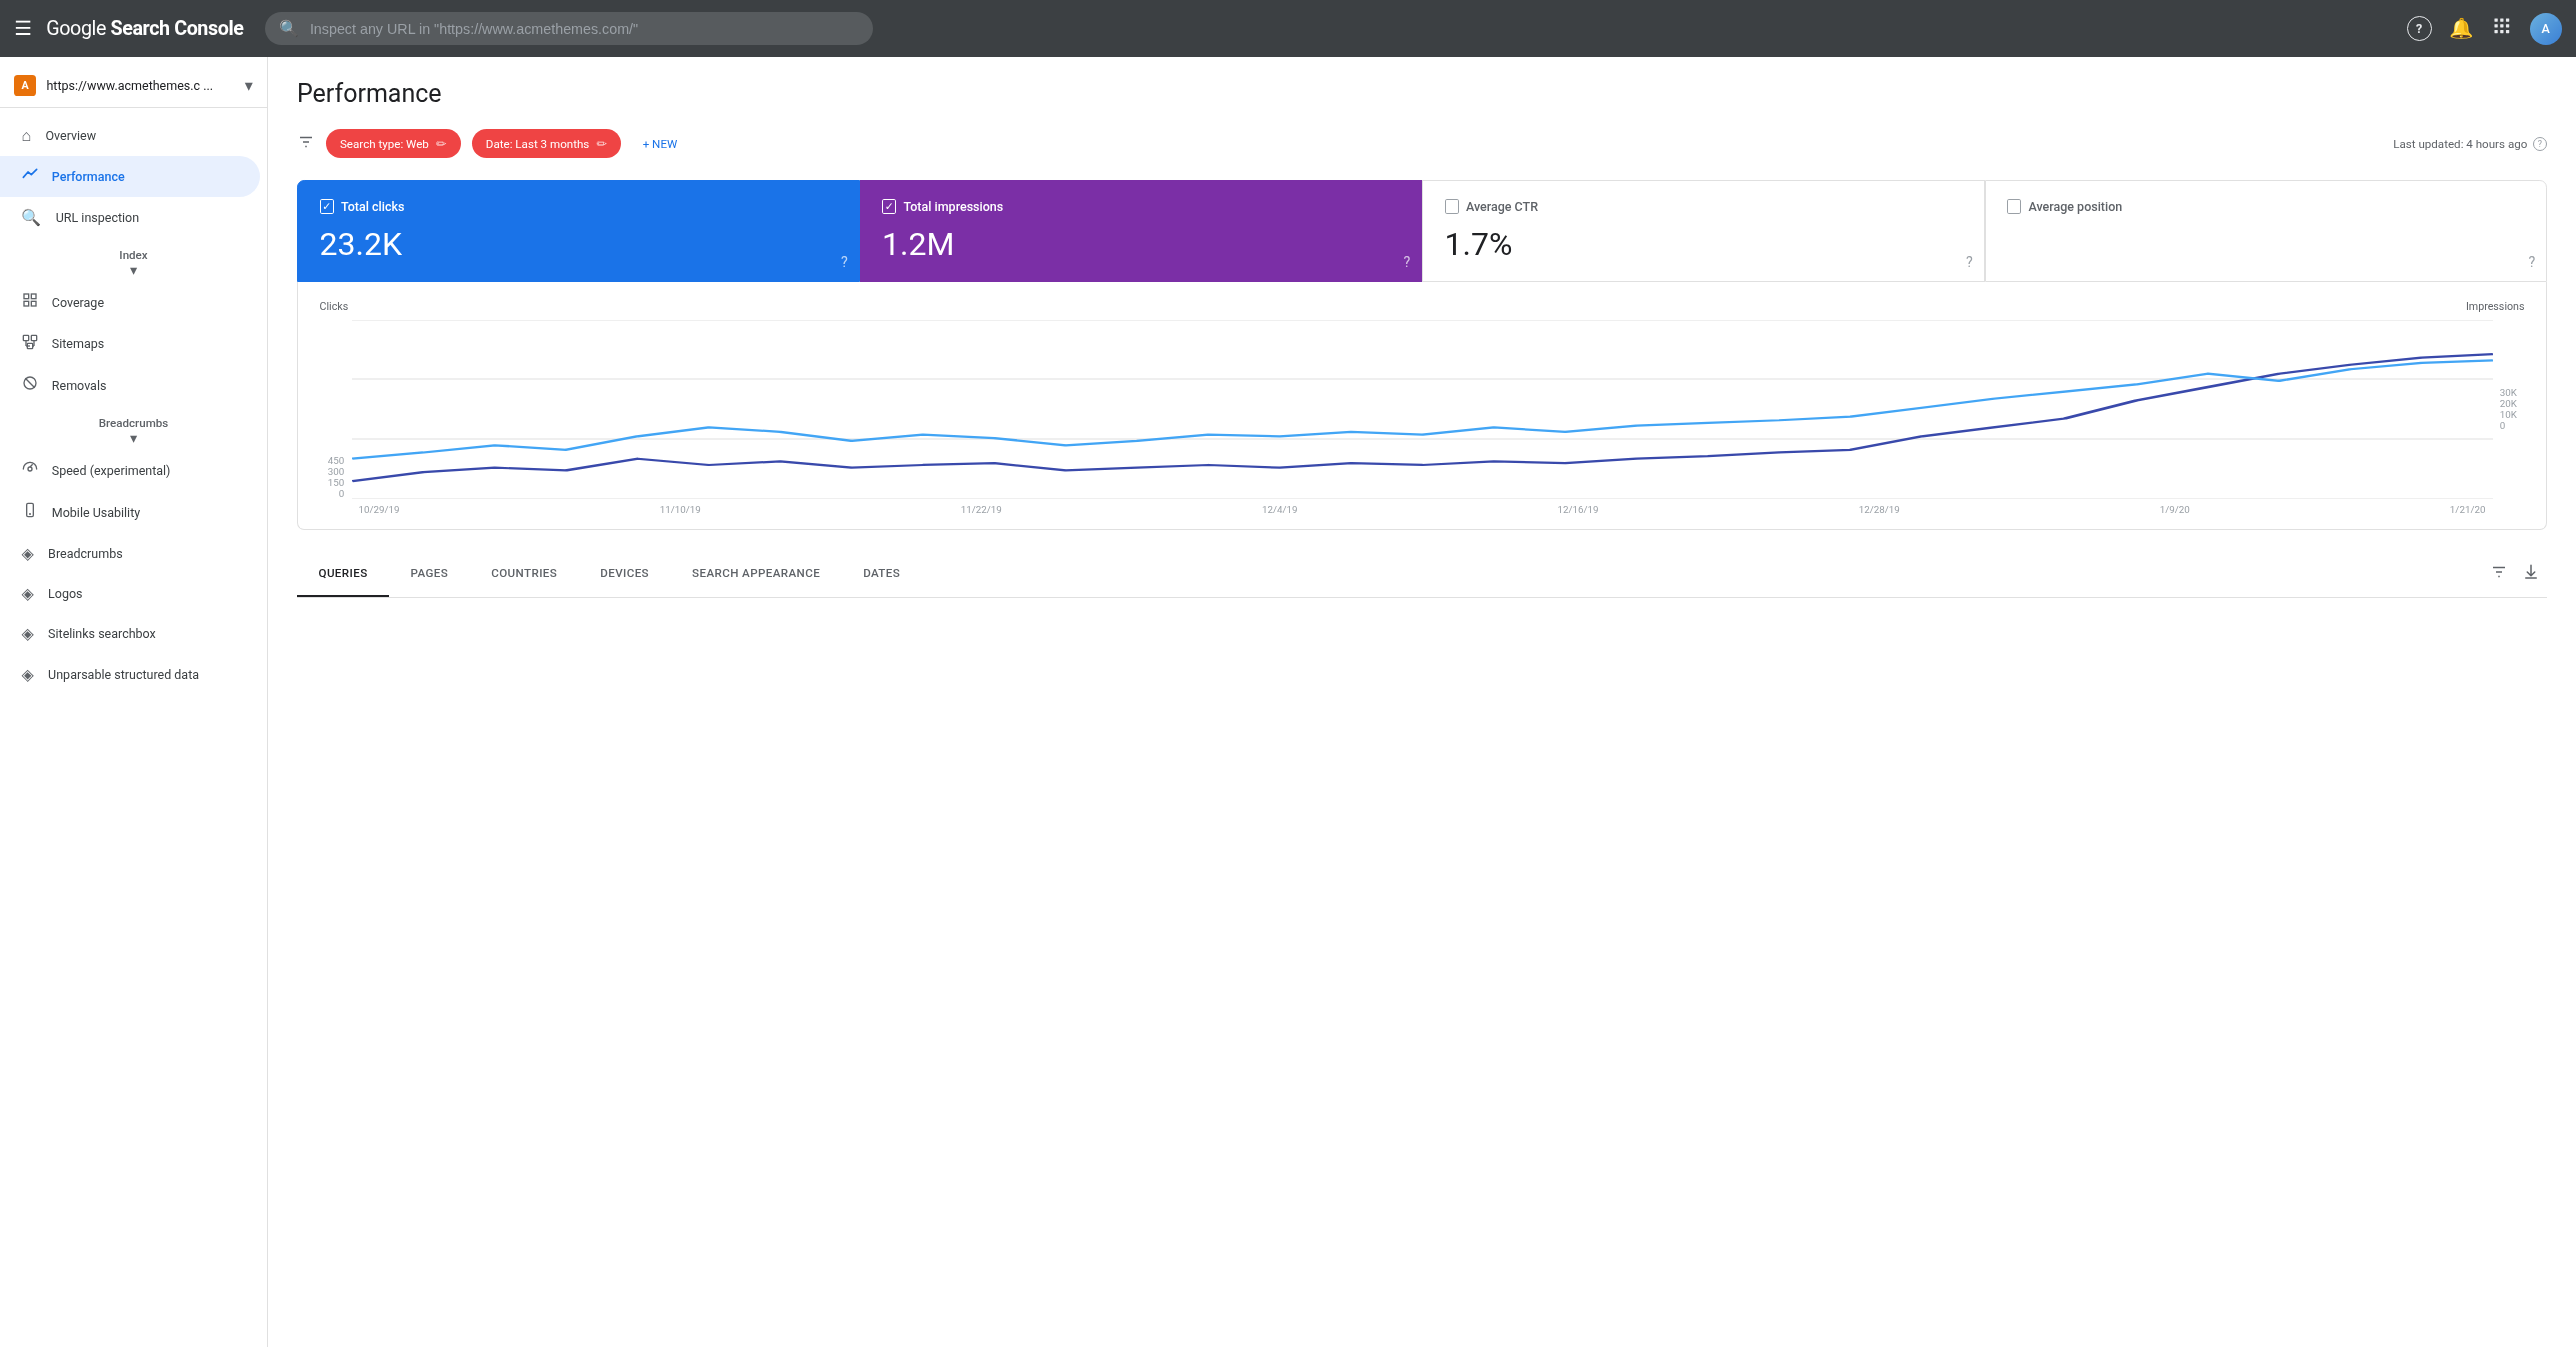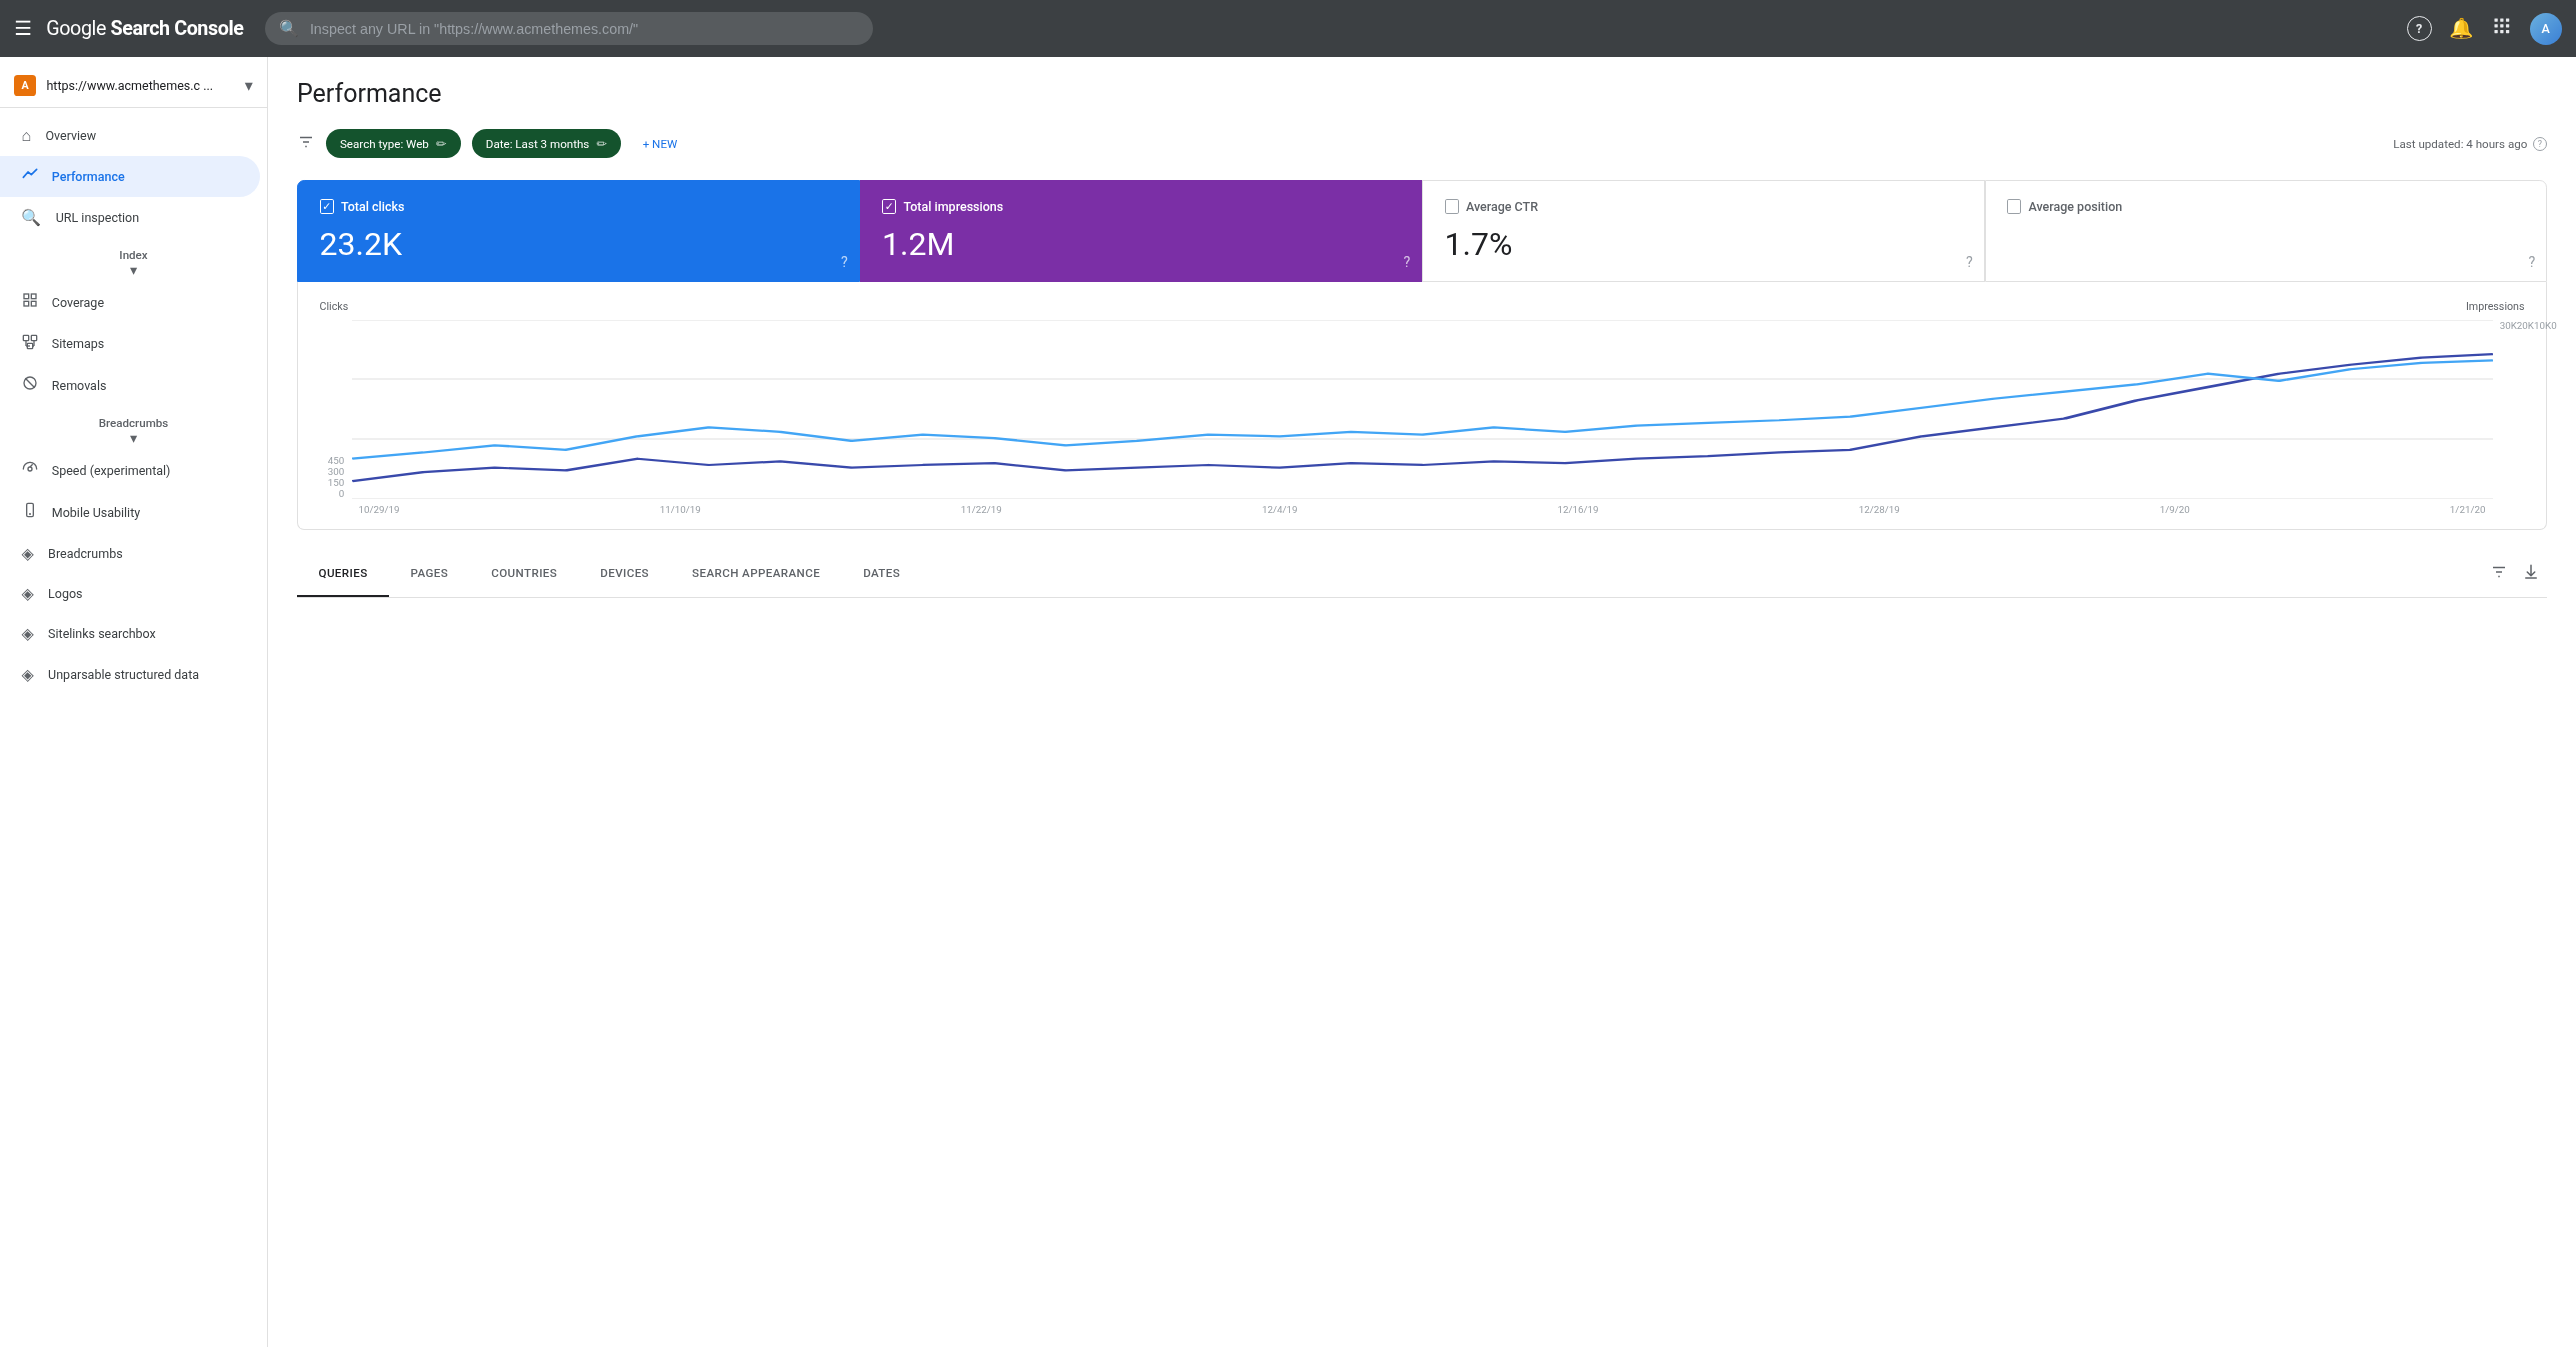--- a/index.html
+++ b/index.html
@@ -81,21 +81,21 @@
 
     .page-title { font-size: 25px; font-weight: 400; color: #202124; margin-bottom: 21.5px; }
 
     
     .filter-bar {
       display: flex; align-items: center; gap: 10.7px; margin-bottom: 21.5px;
     }
     .filter-icon { color: #5f6368; font-size: 16px; cursor: pointer; }
     .filter-chip {
       display: flex; align-items: center; gap: 7.2px;
-      background: #14532d; color: #fff; border-radius: 18px;
+      background: #ef4444; color: #fff; border-radius: 18px;
       padding: 7.2px 14.3px; font-size: 11.6px; cursor: pointer;
     }
     .filter-chip-edit { font-size: 12.5px; opacity: 0.8; }
     .filter-new {
       display: flex; align-items: center; gap: 5.4px;
       color: #1a73e8; font-size: 11.6px; cursor: pointer; padding: 7.2px 10.7px;
     }
     .filter-updated { margin-left: auto; font-size: 11.6px; color: #5f6368; display: flex; align-items: center; gap: 5.4px; }
 
     
@@ -364,21 +364,21 @@
             <line x1="0" y1="66" x2="900" y2="66" stroke="#e0e0e0" stroke-width="1"></line>
             <line x1="0" y1="133" x2="900" y2="133" stroke="#e0e0e0" stroke-width="1"></line>
             <line x1="0" y1="200" x2="900" y2="200" stroke="#e0e0e0" stroke-width="1"></line>
 
             <polyline points="0,180 30,170 60,165 90,168 120,155 150,162 180,158 210,165 240,162 270,160 300,168 330,165 360,162 390,165 420,160 450,162 480,158 510,160 540,155 570,152 600,148 630,145 660,130 690,120 720,110 750,90 780,75 810,60 840,50 870,42 900,38" fill="none" stroke="#3949ab" stroke-width="2.5" stroke-linejoin="round"></polyline>
 
             <polyline points="0,155 30,148 60,140 90,145 120,130 150,120 180,125 210,135 240,128 270,132 300,140 330,135 360,128 390,130 420,125 450,128 480,120 510,125 540,118 570,115 600,112 630,108 660,98 690,88 720,80 750,72 780,60 810,68 840,55 870,48 900,45" fill="none" stroke="#42a5f5" stroke-width="2.5" stroke-linejoin="round"></polyline>
           </svg>
         </div>
 
-        <div style="display:flex;flex-direction:row;justify-content:flex-start;font-size:9.8px;color:#9aa0a6;padding-left:7.2px;width:32px;height:179px;align-items:flex-start;">
+        <div style="display:flex;flex-direction:column;justify-content:center;font-size:9.8px;color:#9aa0a6;padding-left:7.2px;width:32px;height:179px;align-items:flex-start;">
           <span>30K</span>
           <span>20K</span>
           <span>10K</span>
           <span>0</span>
         </div>
       </div>
 
       <div style="display:flex;justify-content:space-between;font-size:9.8px;color:#9aa0a6;margin-left:39px;margin-right:39px;margin-top:5.4px;">
         <span>10/29/19</span>
         <span>11/10/19</span>

